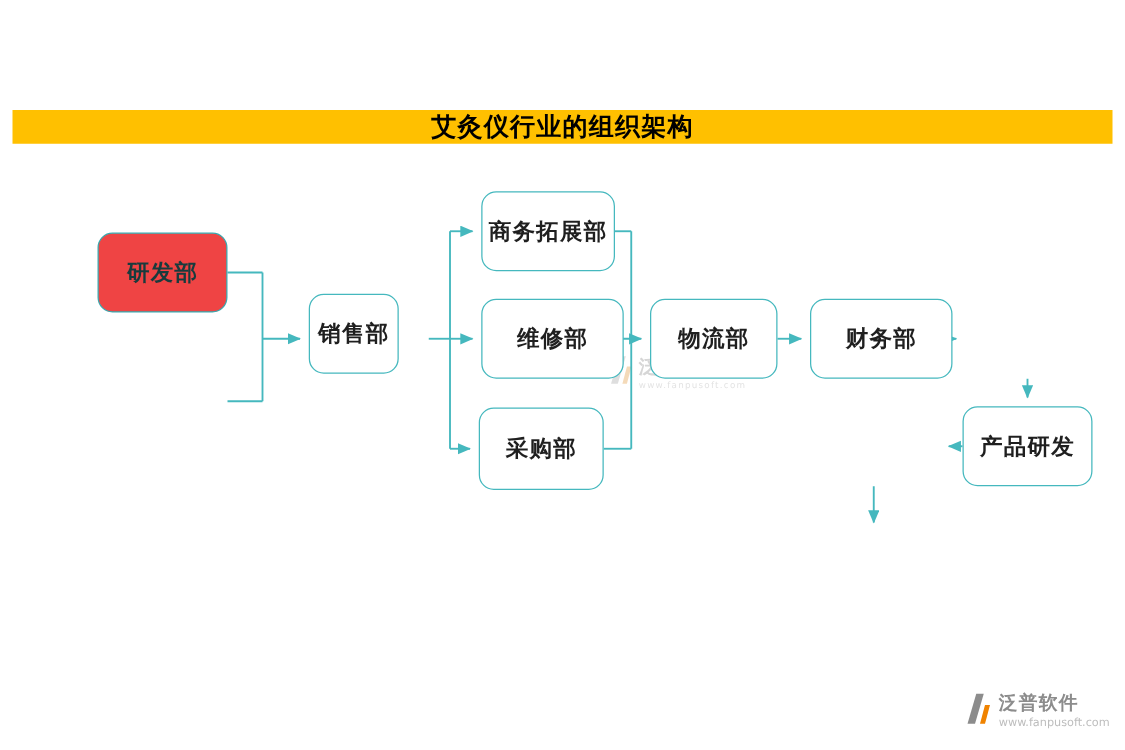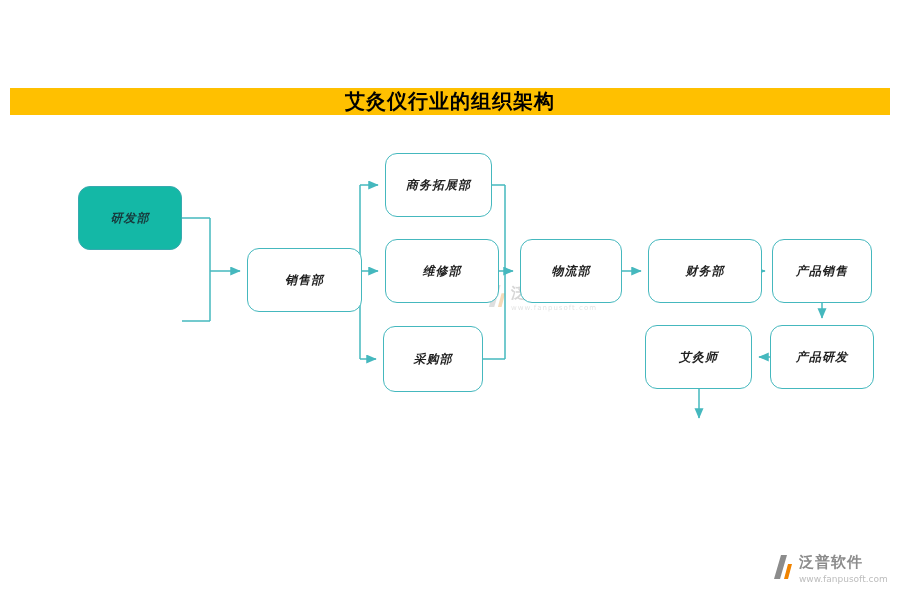--- a/index.html
+++ b/index.html
@@ -14,23 +14,23 @@
   .banner h1{
     margin:0;font-size:20px;font-weight:bold;color:#000;letter-spacing:1px;line-height:27px;
   }
   .connectors{position:absolute;left:0;top:0;z-index:2;}
   .node{
     position:absolute;z-index:3;box-sizing:border-box;
     border:1.6px solid #45B8BE;border-radius:12px;background:#ffffff;
     display:flex;align-items:center;justify-content:center;
   }
   .node .node-label{
-    font-size:12px;font-weight:bold;color:#1f1f1f;letter-spacing:1px;white-space:nowrap;font-style:italic;
+    font-size:18px;font-weight:bold;color:#1f1f1f;letter-spacing:1px;white-space:nowrap;
   }
-  .node.filled{background:#14b8a6;border-color:#38a9af;text-align:center;}
+  .node.filled{background:#ef4444;border-color:#38a9af;text-align:center;}
   .node.filled .node-label{color:#173b3d;}
   .wm-center{
     position:absolute;left:487px;top:284px;z-index:1;display:flex;align-items:flex-start;gap:4px;
     opacity:.85;
   }
   .wm-center .wm-col{display:flex;flex-direction:column;}
   .wm-center .wm-brand{font-size:15px;font-weight:bold;color:#cfcfcf;letter-spacing:1px;}
   .wm-center .wm-sub{font-size:7px;color:#dedede;letter-spacing:1px;margin-top:1px;}
   .wm-corner{
     position:absolute;left:772px;top:553px;z-index:4;display:flex;align-items:flex-start;gap:5px;
@@ -92,21 +92,21 @@
 
       <path d="M699 389 V418" marker-end="url(#arr)"></path>
     </g>
   </svg>
 
   <div class="node filled" style="left:78px;top:186px;width:104px;height:64px">
     <span class="node-label">研发部</span>
   </div>
 
 
-  <div class="node" style="left:247px;top:248px;width:115px;height:64px">
+  <div class="node" style="left:247px;top:235px;width:72px;height:64px">
     <span class="node-label">销售部</span>
   </div>
 
   <div class="node" style="left:385px;top:153px;width:107px;height:64px">
     <span class="node-label">商务拓展部</span>
   </div>
 
   <div class="node" style="left:385px;top:239px;width:114px;height:64px">
     <span class="node-label">维修部</span>
   </div>
@@ -116,31 +116,25 @@
   </div>
 
   <div class="node" style="left:383px;top:326px;width:100px;height:66px">
     <span class="node-label">采购部</span>
   </div>
 
   <div class="node" style="left:648px;top:239px;width:114px;height:64px">
     <span class="node-label">财务部</span>
   </div>
 
-  <div class="node" style="left:772px;top:239px;width:100px;height:64px">
-    <span class="node-label">产品销售</span>
-  </div>
 
   <div class="node" style="left:770px;top:325px;width:104px;height:64px">
     <span class="node-label">产品研发</span>
   </div>
 
-  <div class="node" style="left:645px;top:325px;width:107px;height:64px">
-    <span class="node-label">艾灸师</span>
-  </div>
 
 
   <div class="wm-corner">
     <svg width="22" height="28" viewBox="0 0 22 26">
       <path d="M9 1 L15 1 L8 25 L2 25 Z" fill="#8c8c8c"></path>
       <path d="M16 10 L20 10 L16 25 L12 25 Z" fill="#f08300"></path>
     </svg>
     <span class="wm-col">
       <span class="wm-brand">泛普软件</span>
       <span class="wm-sub">www.fanpusoft.com</span>

